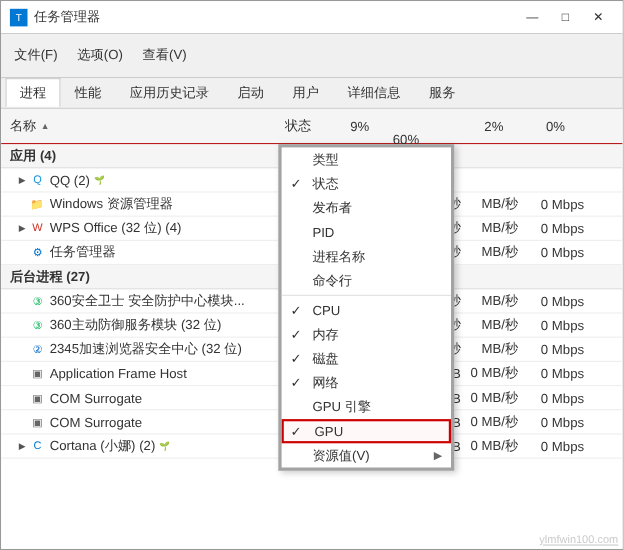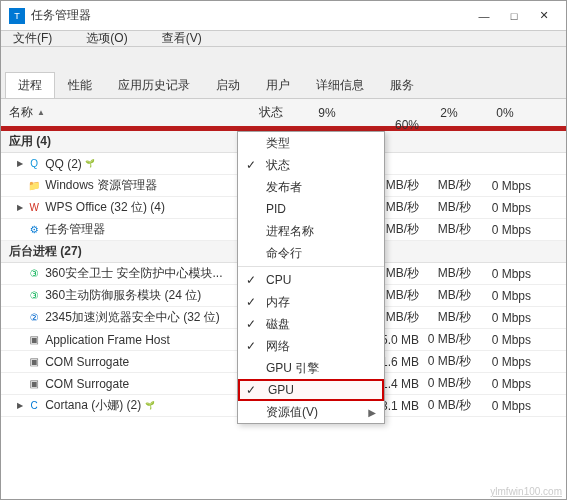--- a/index.html
+++ b/index.html
@@ -67,45 +67,44 @@
       cursor: pointer;
       font-size: 11px;
       display: flex;
       align-items: center;
       justify-content: center;
       color: #333;
     }
 
     
     .menu-bar {
-      height: 16px;
+      height: 40px;
       background: #f0f0f0;
       display: flex;
       align-items: center;
       padding: 0 4px;
       border-bottom: 1px solid #ccc;
-      gap: 18px;
+      gap: 2px;
     }
 
     .menu-item {
       padding: 2px 8px;
       cursor: pointer;
       font-size: 12px;
       color: #333;
     }
 
     
     .tab-bar {
       height: 28px;
       background: #f0f0f0;
       display: flex;
-      align-items: center;
+      align-items: flex-start;
       padding: 0 4px;
       border-bottom: 1px solid #ccc;
-      margin-top: 24px;
     }
 
     .tab {
       padding: 4px 12px;
       font-size: 12px;
       cursor: pointer;
       border: 1px solid transparent;
       border-bottom: none;
       color: #333;
       background: transparent;
@@ -125,21 +124,21 @@
       overflow: hidden;
       background: #fff;
       position: relative;
     }
 
     
     .table-header {
       height: 32px;
       display: flex;
       align-items: center;
-      border-bottom: 5px solid #b91c1c;
+      border-bottom: 1px solid #b91c1c;
       background: #f5f5f5;
       position: relative;
     }
 
     .col-name {
       width: 240px;
       padding: 0 8px;
       font-size: 12px;
       color: #333;
       display: flex;
@@ -161,21 +160,21 @@
       font-size: 12px;
       color: #333;
       text-align: center;
     }
 
     .col-mem {
       width: 70px;
       padding: 0 4px;
       font-size: 12px;
       color: #333;
-      text-align: right;
+      text-align: left;
       margin-top: 24px;
     }
 
     .col-disk {
       width: 52px;
       padding: 0 4px;
       font-size: 12px;
       color: #333;
       text-align: center;
     }
@@ -302,24 +301,24 @@
       color: rgba(180,180,180,0.7);
       padding: 2px 4px;
       background: rgba(255,255,255,0.5);
       text-decoration: underline;
     }
 
     
     .dropdown-overlay {
       position: absolute;
       top: 32px;
-      left: 236px;
-      width: 148px;
+      left: 252px;
+      width: 160px;
       background: #fff;
-      border: 1px solid #a3a3a3;
+      border: 3px solid #a3a3a3;
       box-shadow: 2px 2px 6px rgba(0,0,0,0.2);
       z-index: 100;
     }
 
     .dropdown-item {
       display: flex;
       align-items: center;
       height: 22px;
       padding: 0 8px 0 28px;
       font-size: 12px;
@@ -519,21 +518,21 @@
         <div class="process-cpu-cell"></div>
         <div class="process-mem-cell"><span>MB/秒</span></div>
         <div class="process-disk-cell"><span>MB/秒</span></div>
         <div class="process-net-cell"><span>0 Mbps</span></div>
       </div>
 
       <div class="process-row">
         <div class="process-name-cell">
           <span class="expand-icon" style="visibility:hidden">▶</span>
           <span class="process-icon icon-360">③</span>
-          <span>360主动防御服务模块 (24 位)</span>
+          <span>360主动防御服务模块 (32 位)</span>
         </div>
         <div class="process-status-cell"></div>
         <div class="process-cpu-cell"></div>
         <div class="process-mem-cell"><span>MB/秒</span></div>
         <div class="process-disk-cell"><span>MB/秒</span></div>
         <div class="process-net-cell"><span>0 Mbps</span></div>
       </div>
 
       <div class="process-row">
         <div class="process-name-cell">

